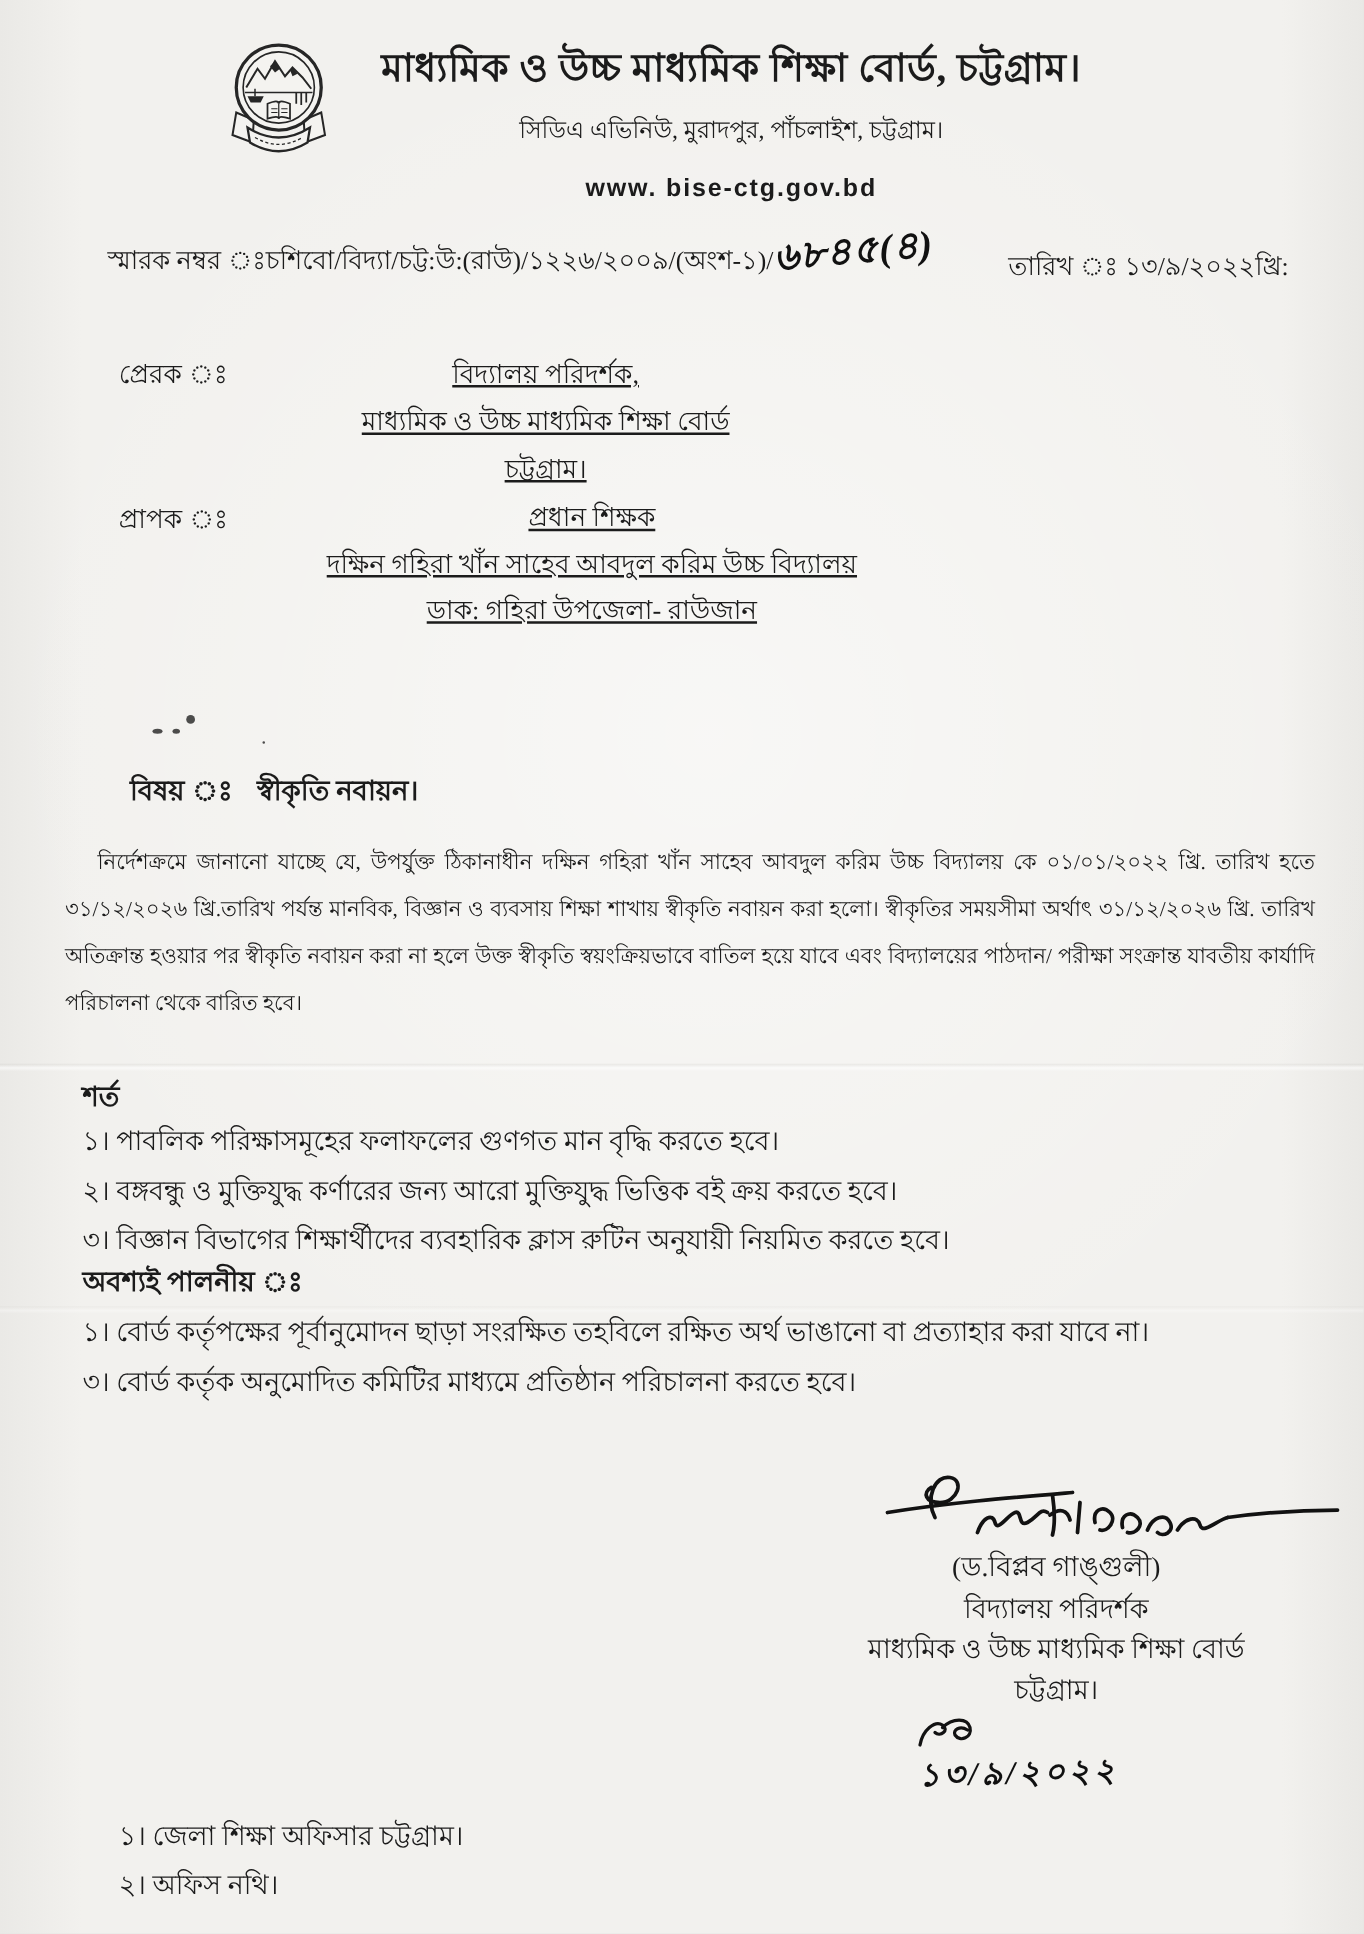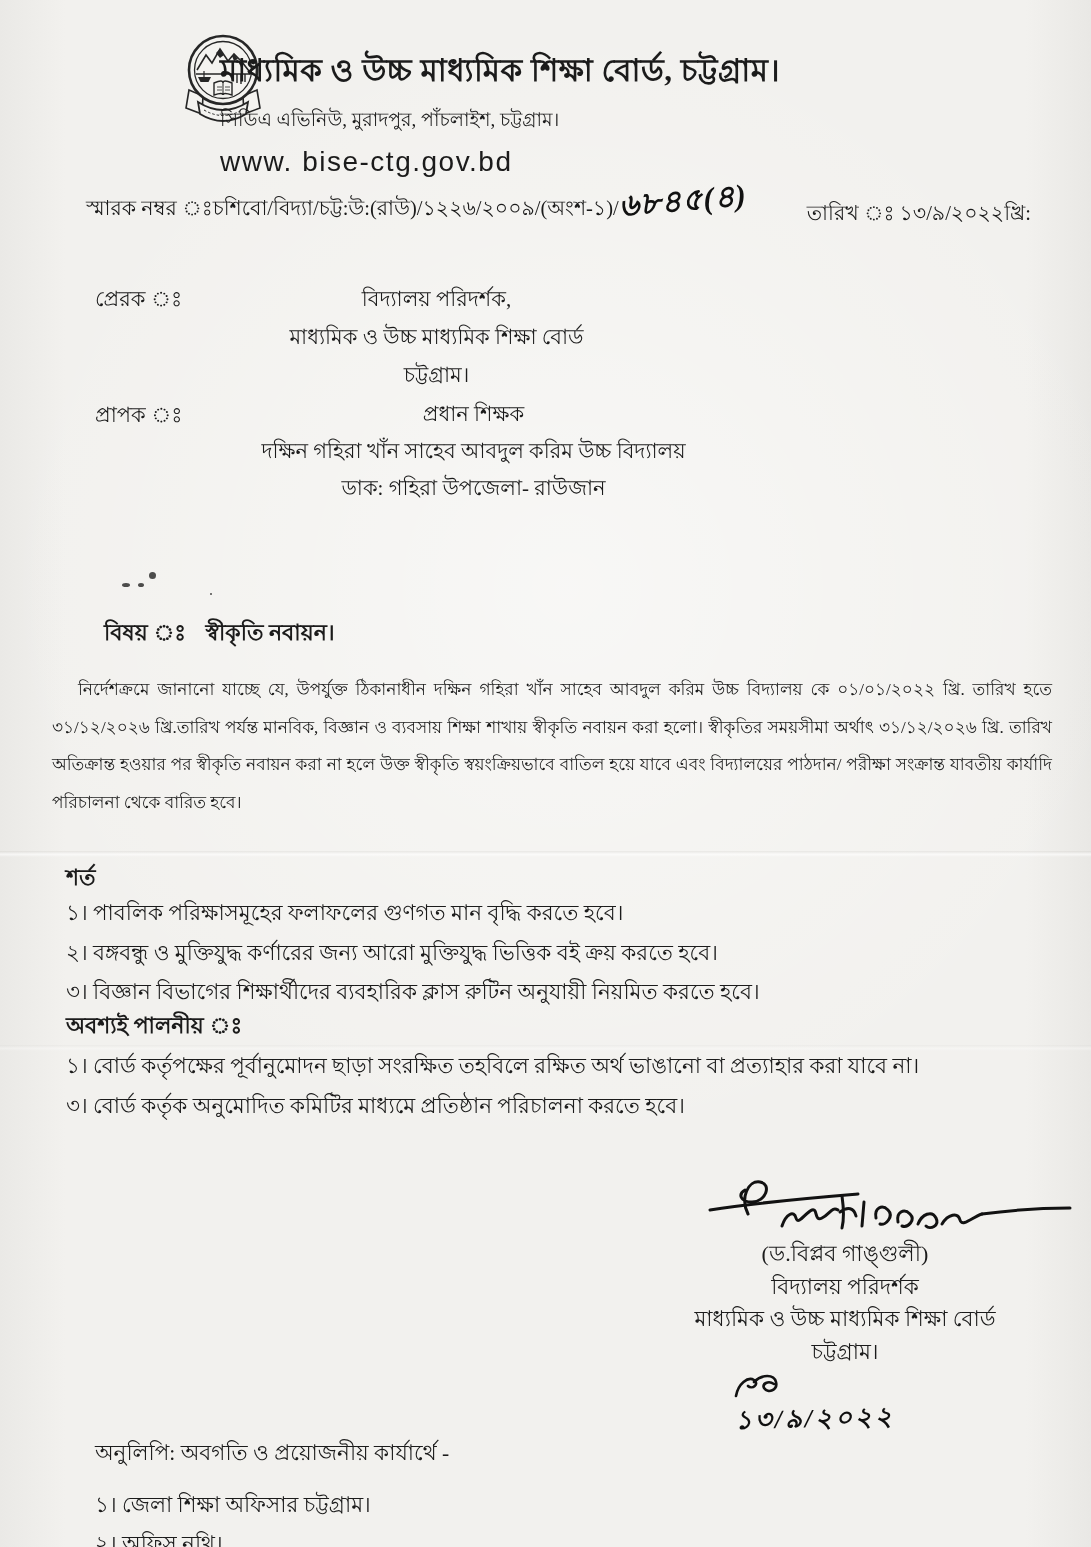--- a/index.html
+++ b/index.html
@@ -17,37 +17,37 @@
     overflow:hidden;
   }
   .crease {
     position:absolute; left:0; width:100%; height:6px; pointer-events:none;
     background:linear-gradient(180deg, rgba(120,115,105,.10), rgba(255,255,255,.6) 55%, rgba(0,0,0,0));
   }
   .abs { position:absolute; }
 
   
   .logo { left:183px; top:30px; width:80px; height:104px; }
-  .header-text { left:220px; top:46px; width:730px; }
+  .header-text { left:220px; top:30px; width:730px; text-align:center; }
   .org-name { font-size:31px; font-weight:700; letter-spacing:.5px; }
   .org-address { font-size:19px; margin-top:7px; }
-  .org-site { font-size:28px; font-weight:400; font-family:"Liberation Sans","DejaVu Sans",sans-serif; letter-spacing:1.5px; margin-top:9px; }
+  .org-site { font-size:20px; font-weight:700; font-family:"Liberation Sans","DejaVu Sans",sans-serif; letter-spacing:1.5px; margin-top:19px; }
 
   
   .memo-row { left:86px; top:193px; width:945px; display:flex; align-items:flex-start; white-space:nowrap; font-size:20.5px; }
   .memo-left { display:flex; align-items:flex-start; }
   .hand-number {
     display:inline-block; font-size:31px; font-weight:700; line-height:24px;
     transform:rotate(-5deg) translateY(-4px);
     font-style:italic; letter-spacing:1px; color:#111;
   }
   .memo-date { margin-left:auto; padding-top:5px; }
 
   
-  .addr-block { font-size:21px; line-height:38px; }
+  .addr-block { font-size:21px; line-height:38px;text-decoration:underline; }
   .addr-block .label { position:absolute; left:0; top:0; }
   .addr-lines { padding-left:83px;text-align:center; }
   .sender { left:95px; top:280px; width:600px; }
   .recipient { left:95px; top:396px; width:680px; }
   .recipient .addr-lines { padding-left:77px; line-height:37px; }
 
   .subject { left:104px; top:615px; font-size:22px; font-weight:700; }
   .subject .subject-text { margin-left:14px; }
 
   .body-par {
@@ -190,20 +190,19 @@
   </div>
 
   <svg class="abs initial-scrawl" viewBox="0 0 90 36">
     <g fill="none" stroke="#121212" stroke-width="2.6" stroke-linecap="round">
       <path d="M8 26 C10 14 20 6 26 10 C32 14 24 20 20 16 M26 12 C34 4 46 4 48 12 C50 20 40 24 36 18 C34 14 40 10 46 14"></path>
     </g>
   </svg>
   <div class="abs hand-date">১৩/৯/২০২২</div>
 
   <div class="abs cc-block">
-    <div>অনুলিপি: অবগতি ও প্রয়োজনীয় কার্যার্থে -</div>
     <ul class="cc-list">
       <li>১। জেলা শিক্ষা অফিসার চট্টগ্রাম।</li>
       <li>২। অফিস নথি।</li>
     </ul>
   </div>
 
 </div>
 
 </body></html>

